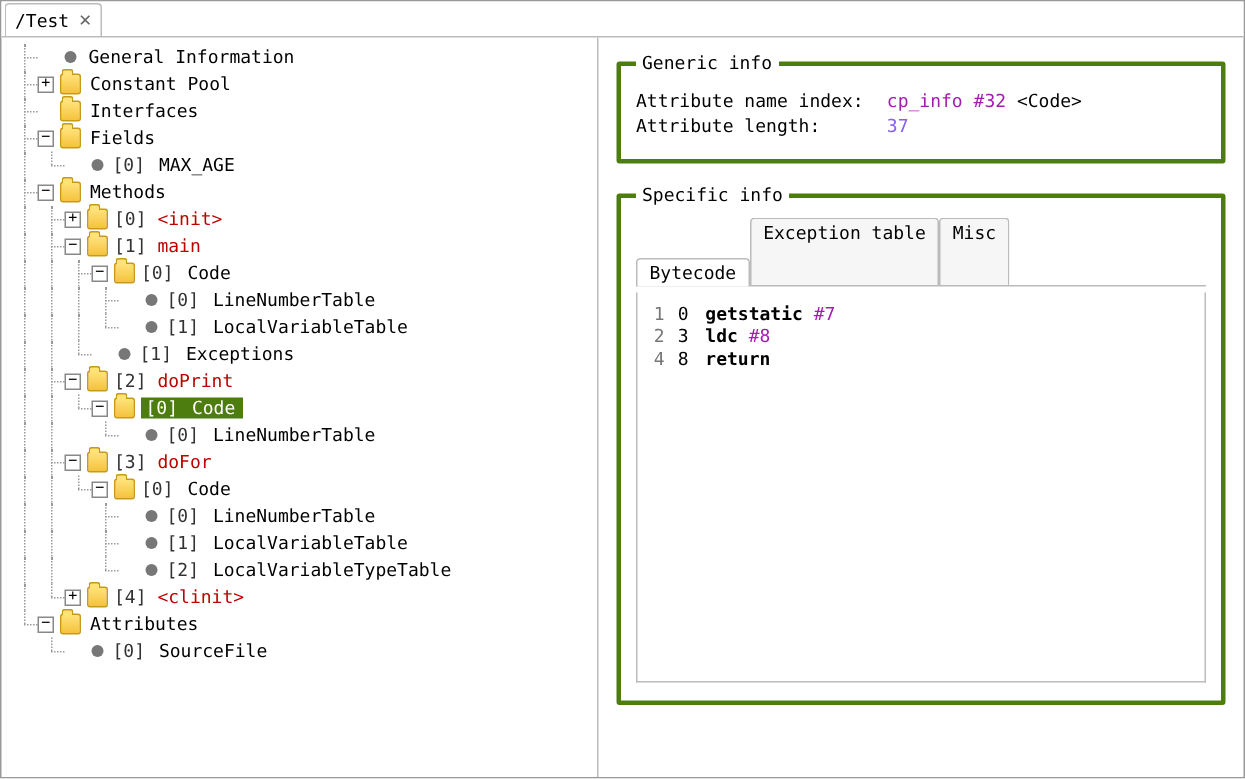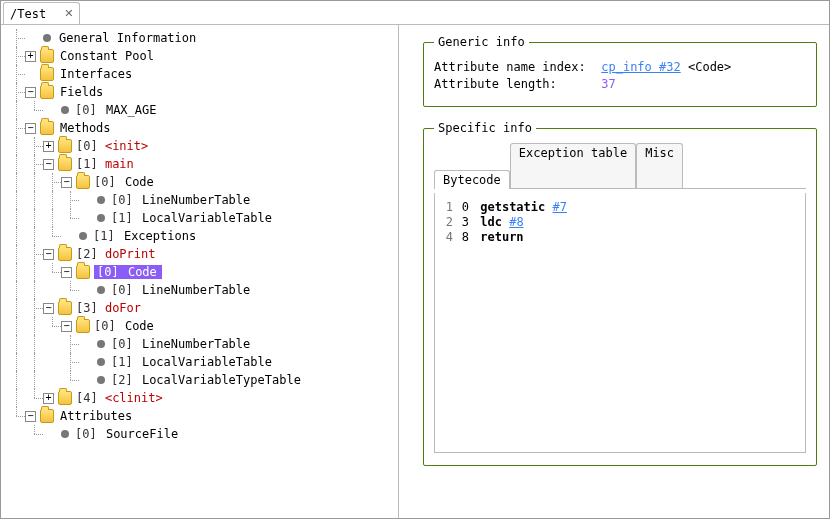--- a/index.html
+++ b/index.html
@@ -1,47 +1,47 @@
 <!DOCTYPE html>
 <html><head>
 <meta charset="utf-8">
 <style>
   * { box-sizing: border-box; margin: 0; padding: 0; }
   body { font-family: "SimSun", "NSimSun", monospace; font-size: 12px; background: #fff; }
   .window { width: 830px; height: 519px; border: 1px solid #999; display: flex; flex-direction: column; background: #fff; }
   .tabbar { height: 24px; border-bottom: 1px solid #bbb; display: flex; align-items: flex-end; background: #fff; }
-  .tab { height: 22px; border: 1px solid #bbb; border-bottom: none; padding: 0 6px; display: flex; align-items: center; gap: 18px; margin-left: 2px; background: #fff; border-top-left-radius: 3px; border-top-right-radius: 3px; }
+  .tab { height: 22px; border: 1px solid #bbb; border-bottom: none; padding: 0 6px; display: flex; align-items: center; gap: 6px; margin-left: 2px; background: #fff; border-top-left-radius: 3px; border-top-right-radius: 3px; }
   .tab-close { font-family: sans-serif; color: #666; font-size: 11px; }
-  .content { flex: 1; display: flex; gap: 12px; }
+  .content { flex: 1; display: flex; }
   .left { width: 398px; border-right: 1px solid #bbb; overflow: auto; padding: 4px 0; }
   .right { flex: 1; padding: 10px 12px; }
   .tree { list-style: none; padding-left: 6px; }
   .tree .row { display: flex; align-items: center; height: 18px; white-space: nowrap; }
   .indent { display: inline-block; width: 18px; height: 18px; position: relative; }
   .indent.line::before { content: ""; position: absolute; left: 9px; top: 0; bottom: 0; border-left: 1px dotted #999; }
   .indent.tee::before { content: ""; position: absolute; left: 9px; top: 0; bottom: 0; border-left: 1px dotted #999; }
   .indent.tee::after { content: ""; position: absolute; left: 9px; top: 9px; width: 9px; border-top: 1px dotted #999; }
   .indent.end::before { content: ""; position: absolute; left: 9px; top: 0; height: 9px; border-left: 1px dotted #999; }
   .indent.end::after { content: ""; position: absolute; left: 9px; top: 9px; width: 9px; border-top: 1px dotted #999; }
   .expander { width: 11px; height: 11px; border: 1px solid #888; display: inline-flex; align-items: center; justify-content: center; font-family: monospace; font-size: 10px; line-height: 1; background: #fff; margin-right: 4px; cursor: pointer; flex-shrink: 0; }
   .exp-spacer { width: 15px; display: inline-block; flex-shrink: 0; }
   .icon { width: 14px; height: 14px; margin-right: 4px; flex-shrink: 0; display: inline-block; }
   .folder-icon { background: linear-gradient(#ffe27a, #f5c23d); border: 1px solid #c79a1a; border-radius: 2px; }
   .folder-icon::before { content: ""; display: block; width: 6px; height: 3px; background: #ffe27a; border: 1px solid #c79a1a; border-bottom: none; border-radius: 2px 2px 0 0; margin-top: -4px; margin-left: 0; }
   .bullet-icon { width: 8px; height: 8px; border-radius: 50%; background: #777; margin-right: 6px; margin-left: 3px; flex-shrink: 0; }
   .node-label { padding: 0 2px; }
   .node-idx { color: #333; }
   .node-det { color: #b00; }
-  .selected { background: #8b5cf6; color: #fff; padding: 0 3px; }
+  .selected { background: #4d7c0f; color: #fff; padding: 0 3px; }
   .selected .node-idx, .selected .node-det { color: #fff; }
-  fieldset { border: 1px solid #4d7c0f; padding: 8px 10px 12px; margin-bottom: 14px; border-radius: 2px; }
+  fieldset { border: 3px solid #4d7c0f; padding: 8px 10px 12px; margin-bottom: 14px; border-radius: 2px; }
   legend { padding: 0 4px; font-family: "SimSun", monospace; }
   .attr-line { margin: 3px 0; }
   .attr-label { display: inline-block; width: 160px; }
-  .cp-link { color: #3b82f6; text-decoration: underline; cursor: pointer; }
+  .cp-link { color: #a21caf; cursor: pointer; }
   .cp-det { color: #000000; }
   .attr-val { color: #8b5cf6; }
   .inner-tabs { border-bottom: 1px solid #bbb; display: flex; margin-bottom: 4px; }
   .inner-tab { border: 1px solid #bbb; border-bottom: none; padding: 2px 8px; margin-right: 0; background: #f6f6f6; border-top-left-radius: 3px; border-top-right-radius: 3px; cursor: pointer; }
   .inner-tab.active { background: #fff; position: relative; top: 1px; margin-top: 26px; }
   .bytecode-box { border: 1px solid #bbb; border-top: none; padding: 6px 6px; height: 260px; font-family: "SimSun", monospace; }
   .bc-line { margin: 1px 0; }
   .bc-linenum { color: #777; display: inline-block; width: 12px; text-align: right; margin-right: 4px; }
   .bc-off { display: inline-block; width: 12px; text-align: right; margin-right: 4px; }
   .bc-op { font-weight: bold; }

